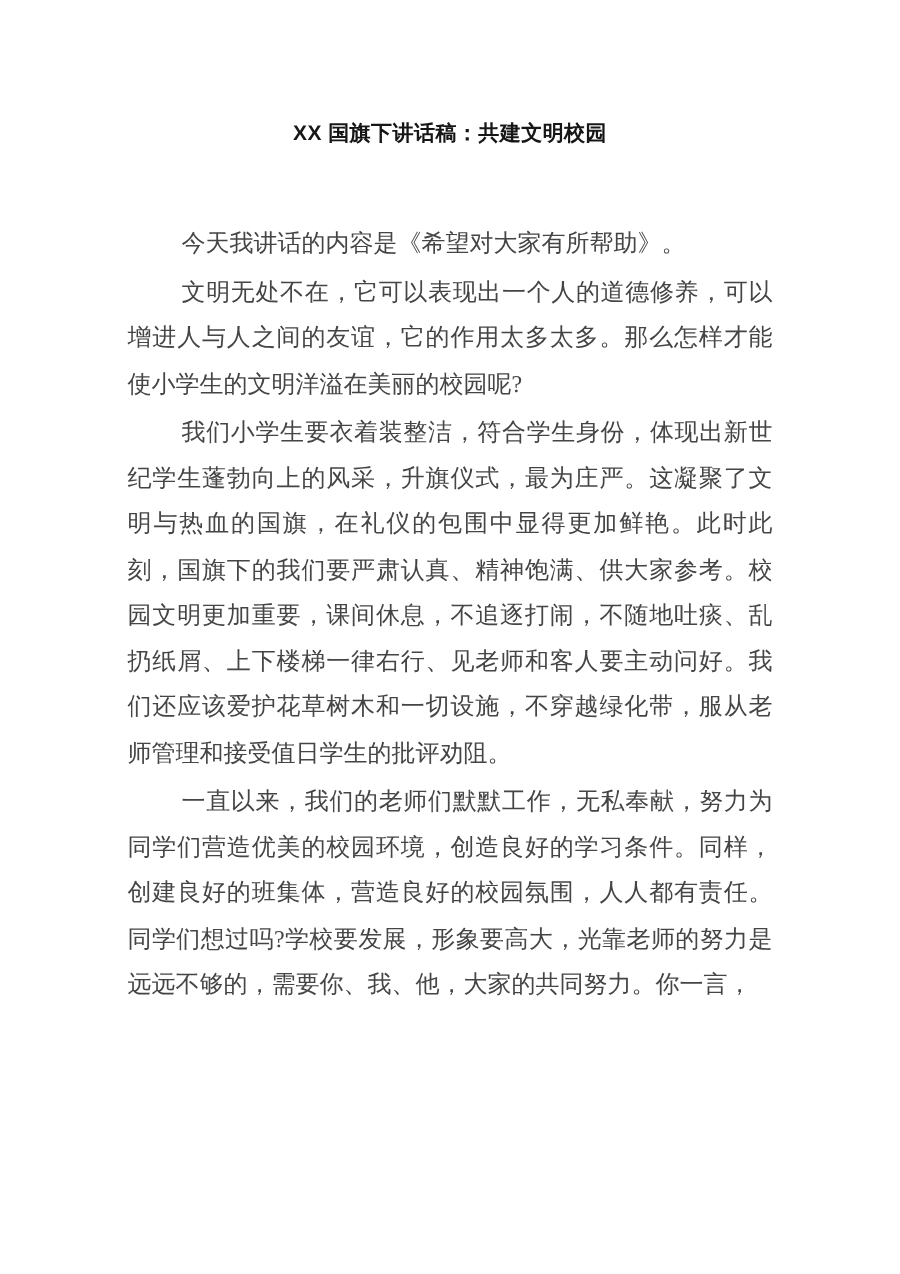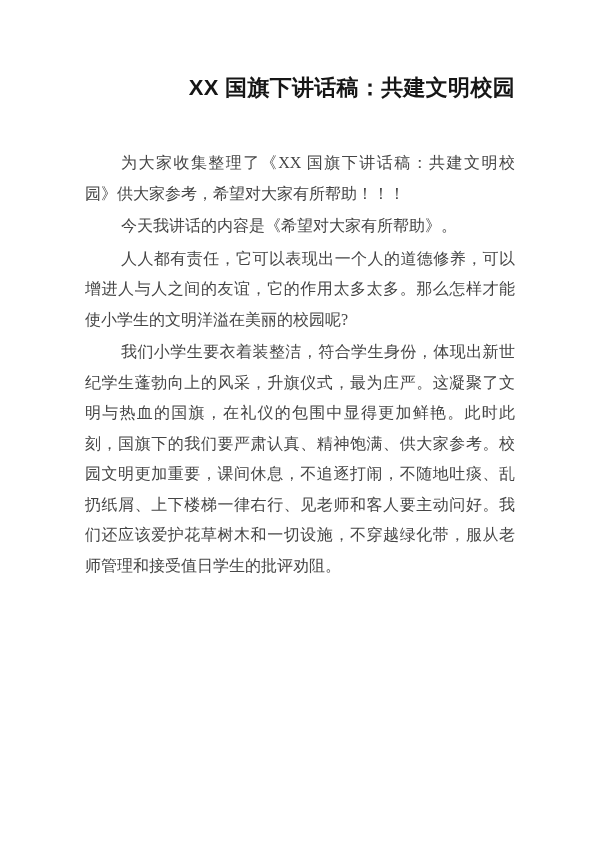--- a/index.html
+++ b/index.html
@@ -16,41 +16,41 @@
     box-sizing: border-box;
     width: 600px;
     height: 849px;
     padding: 73px 85px 0 85px;
     background: var(--page-bg, #ffffff);
   }
   .doc-title {
     margin: 0 0 45px 0;
     font-family: "Liberation Sans", sans-serif;
     font-weight: bold;
-    font-size: 22px;
+    font-size: 14px;
     line-height: 30px;
-    text-align: right;
+    text-align: center;
     color: var(--title-color, #161616);
     letter-spacing: 0.3px;
   }
   .doc-body p {
     margin: 0 0 2px 0;
     font-family: "Liberation Serif", "DejaVu Serif", serif;
     font-size: 16px;
     line-height: 30.5px;
     color: var(--body-color, #454545);
     text-align: justify;
     text-indent: 36px;
     line-break: strict;
   }
 </style>
 </head>
 <body>
 
 <div class="page">
   <h1 class="doc-title">XX 国旗下讲话稿：共建文明校园</h1>
   <div class="doc-body">
-      <p>为大家收集整理了《XX 国旗下讲话稿：共建文明校园》供大家参考，希望对大家有所帮助！！！</p>
       <p>今天我讲话的内容是《希望对大家有所帮助》。</p>
-      <p>人人都有责任，它可以表现出一个人的道德修养，可以增进人与人之间的友谊，它的作用太多太多。那么怎样才能使小学生的文明洋溢在美丽的校园呢?</p>
+      <p>文明无处不在，它可以表现出一个人的道德修养，可以增进人与人之间的友谊，它的作用太多太多。那么怎样才能使小学生的文明洋溢在美丽的校园呢?</p>
       <p>我们小学生要衣着装整洁，符合学生身份，体现出新世纪学生蓬勃向上的风采，升旗仪式，最为庄严。这凝聚了文明与热血的国旗，在礼仪的包围中显得更加鲜艳。此时此刻，国旗下的我们要严肃认真、精神饱满、供大家参考。校园文明更加重要，课间休息，不追逐打闹，不随地吐痰、乱扔纸屑、上下楼梯一律右行、见老师和客人要主动问好。我们还应该爱护花草树木和一切设施，不穿越绿化带，服从老师管理和接受值日学生的批评劝阻。</p>
+      <p>一直以来，我们的老师们默默工作，无私奉献，努力为同学们营造优美的校园环境，创造良好的学习条件。同样，创建良好的班集体，营造良好的校园氛围，人人都有责任。同学们想过吗?学校要发展，形象要高大，光靠老师的努力是远远不够的，需要你、我、他，大家的共同努力。你一言，</p>
     </div>
 </div>
 
 </body></html>

